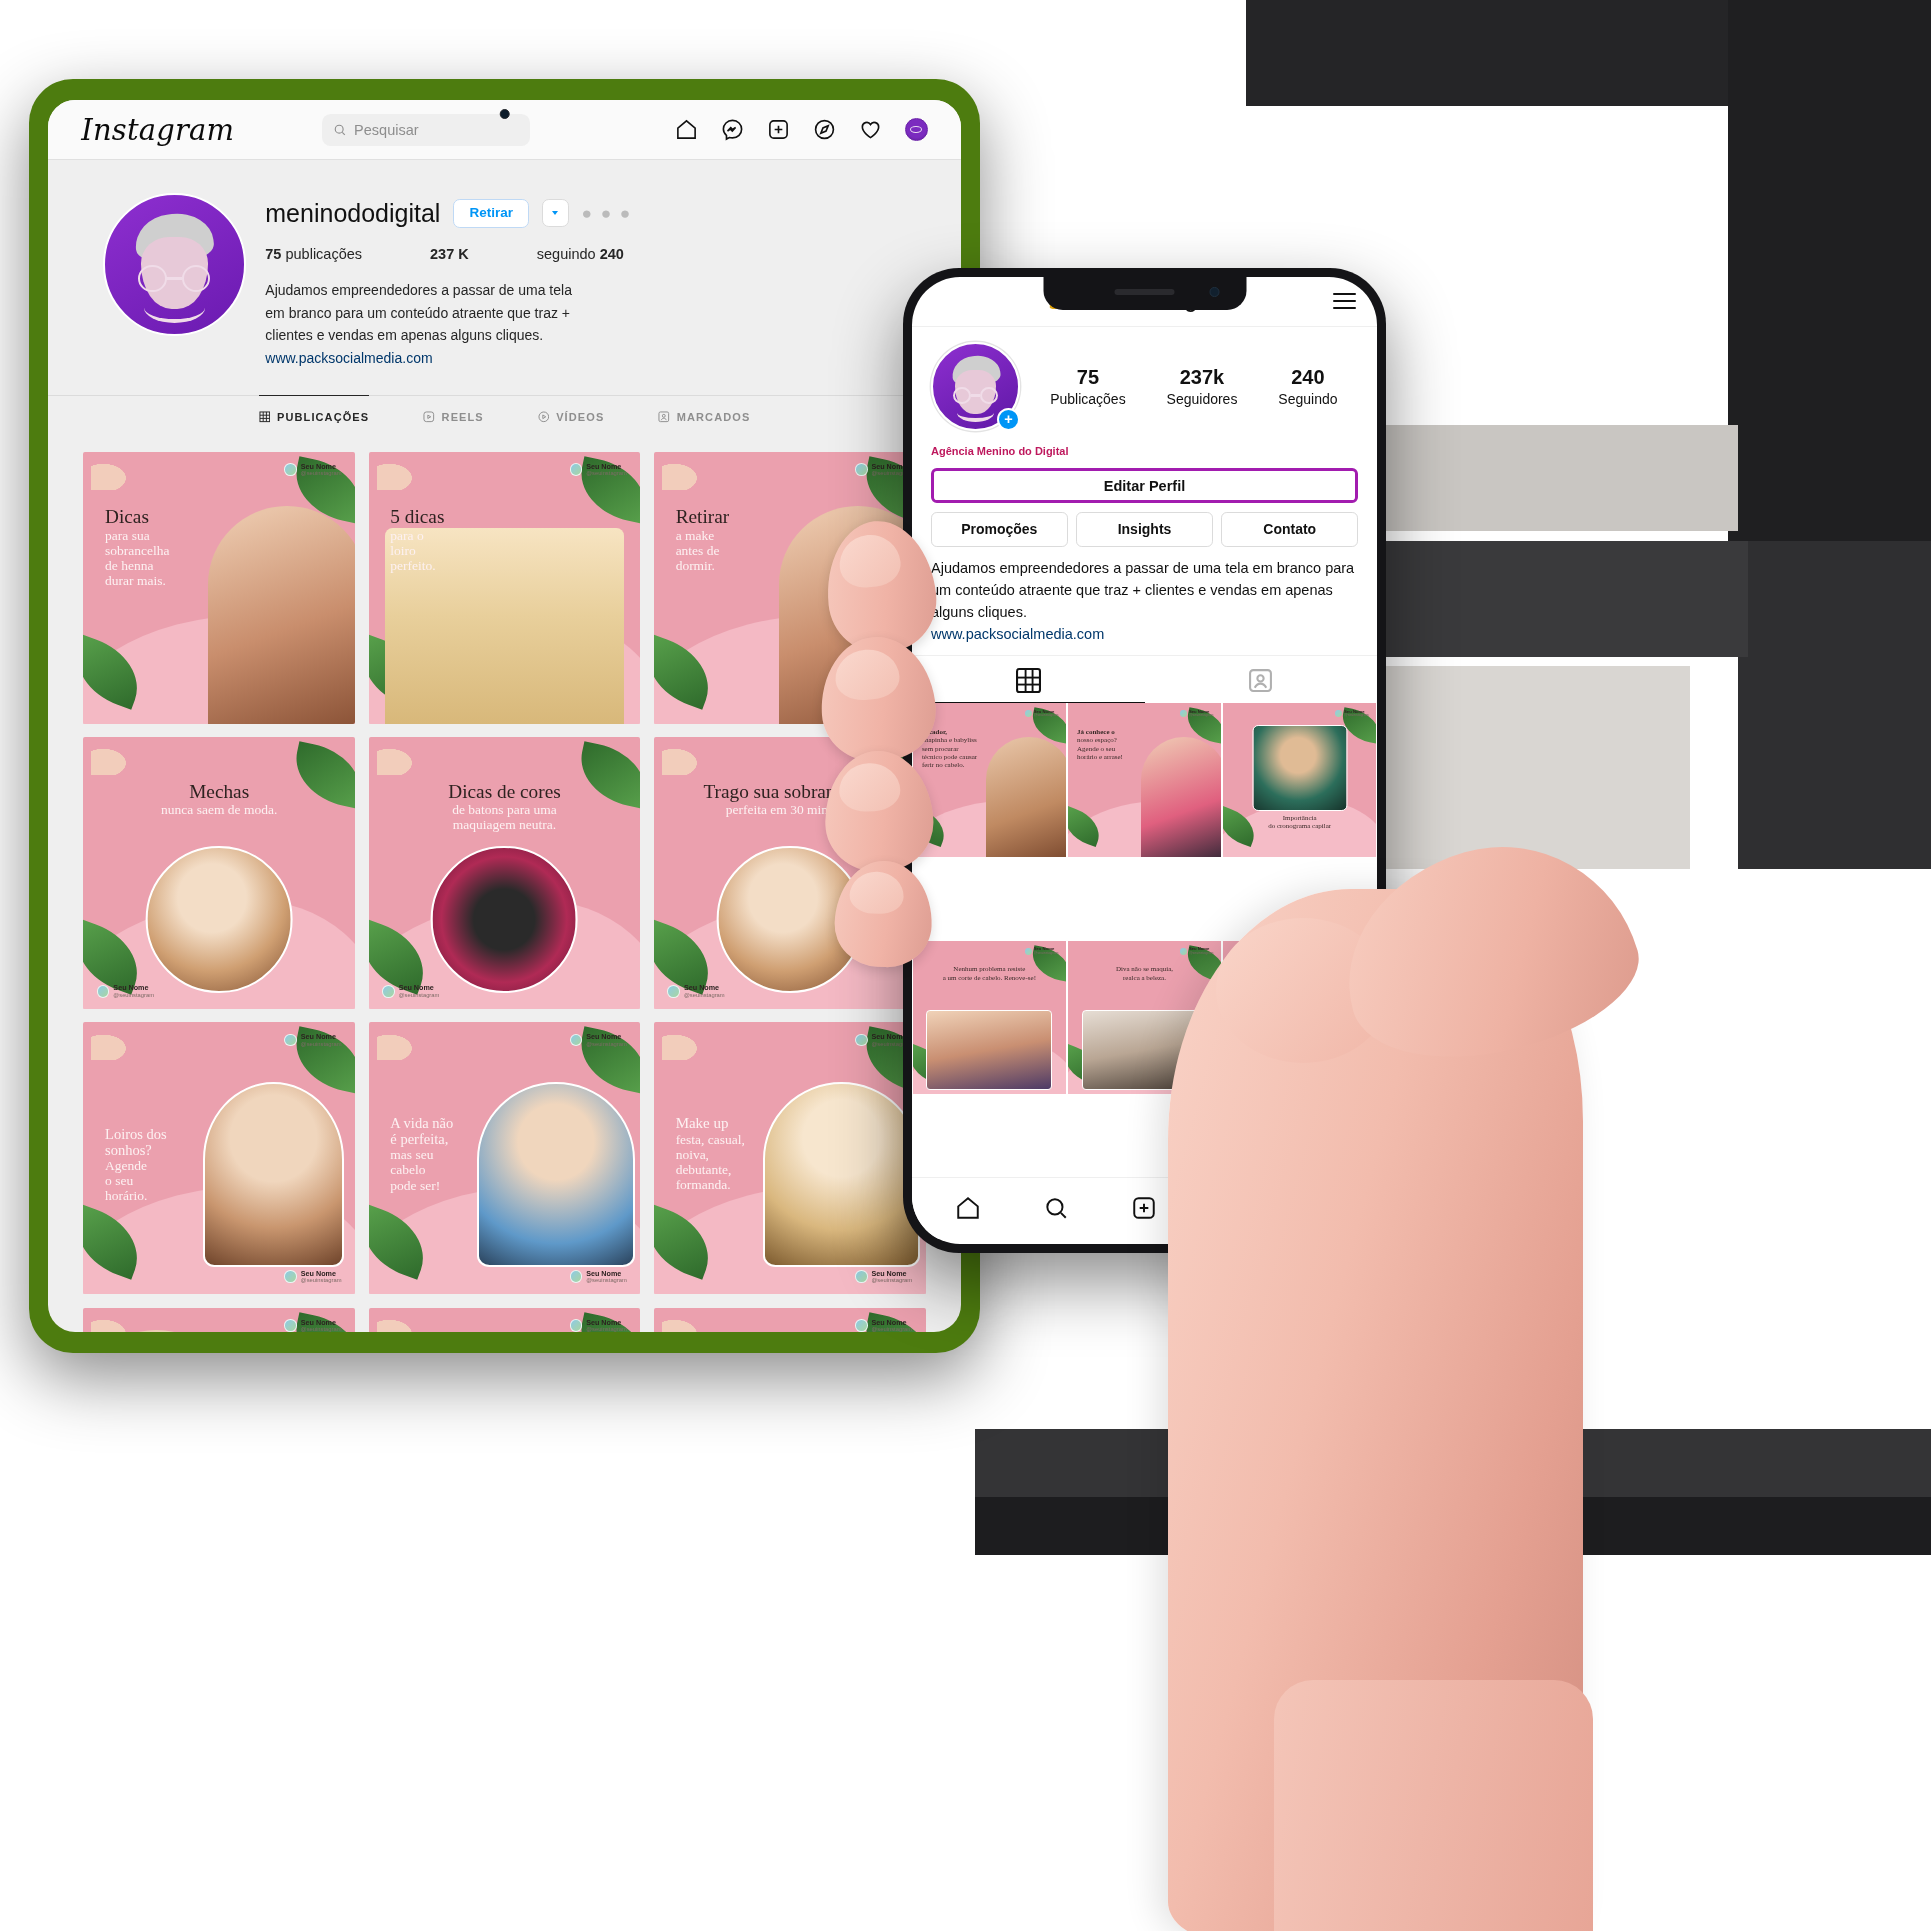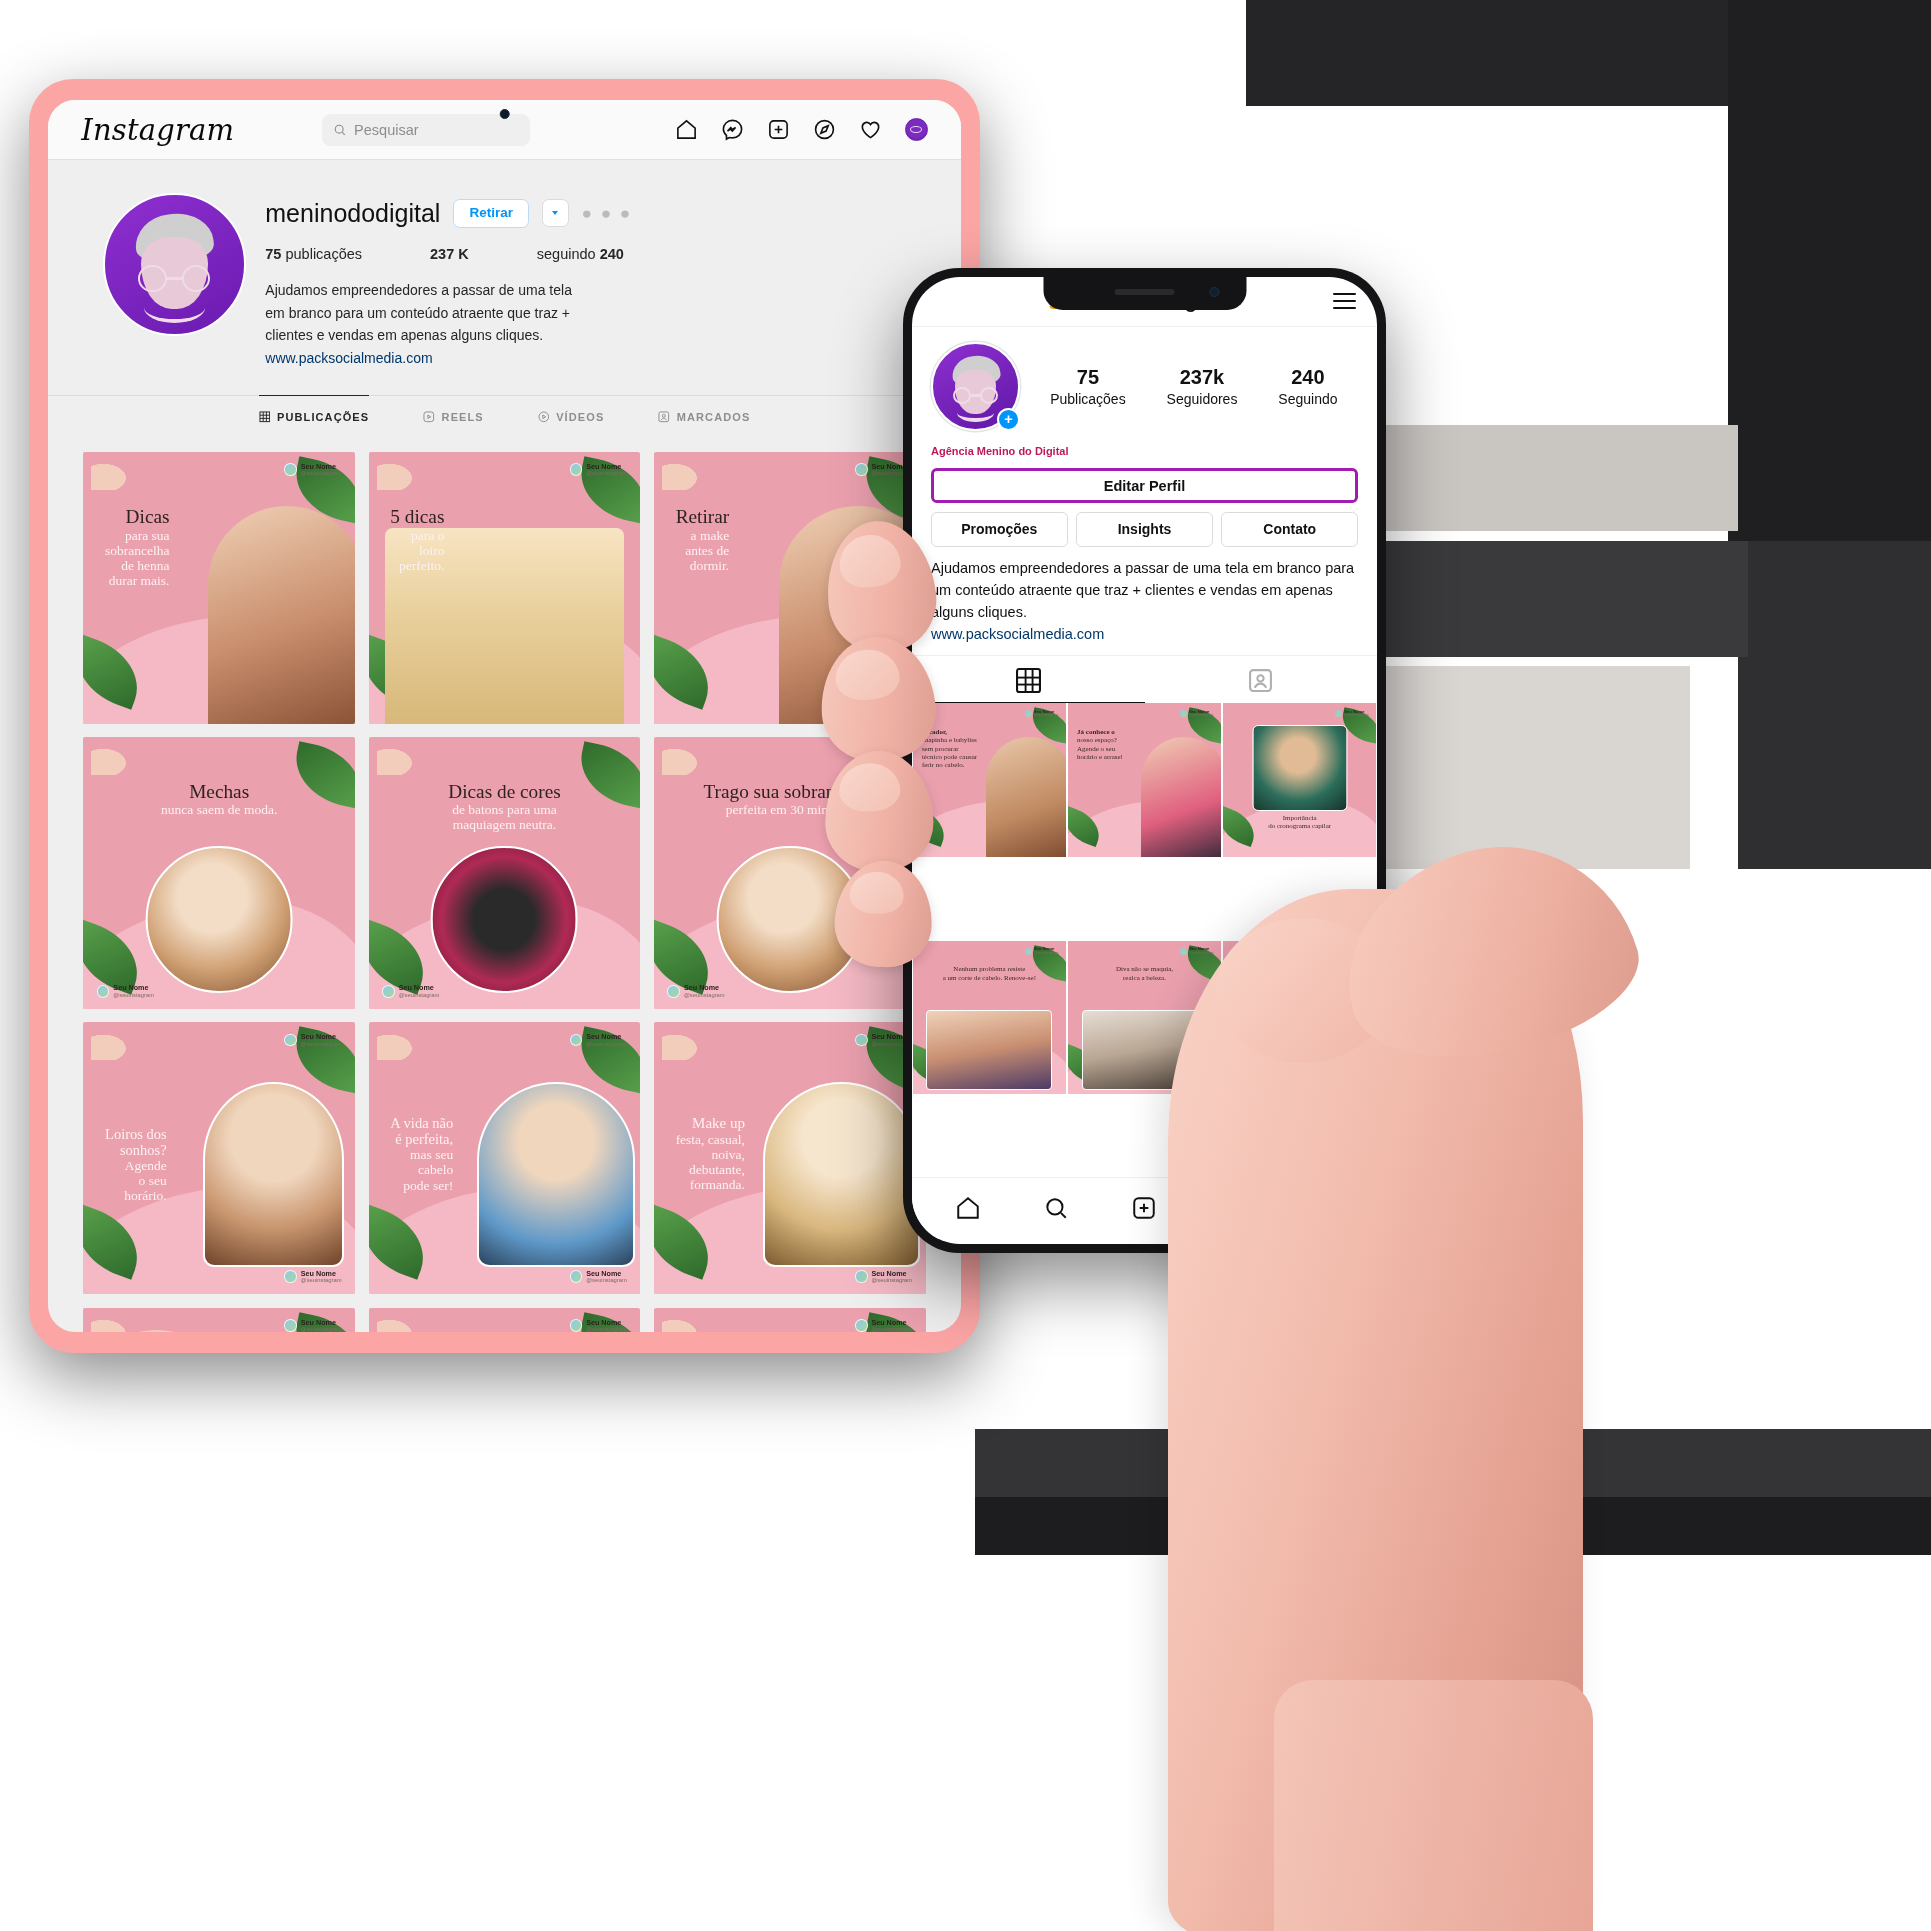--- a/index.html
+++ b/index.html
@@ -20,21 +20,21 @@
   #bg-low-right   { left: 1371px; top: 541px; width: 377px; height: 116px; background:#3a3a3c; }
   #bg-bottom      { left: 975px; top: 1429px; width: 956px; height: 68px;  background:#343436; }
   #bg-bottom2     { left: 975px; top: 1497px; width: 956px; height: 58px;  background:#1d1d1f; }
   #bg-grey-panel  { left: 1371px; top: 666px; width: 319px; height: 203px; background:#d9d6d2; }
   #bg-grey-panel2 { left: 1371px; top: 425px; width: 367px; height: 106px; background:#c9c6c2; }
 
   
   #tablet {
     position: absolute; left: 29px; top: 79px;
     width: 951px; height: 1274px;
-    background: #fca5a5;
+    background: #4d7c0f;
     border-radius: 44px;
     box-shadow: 0 25px 68px rgba(0,0,0,.45);
     padding: 21px 19.3px;
   }
   #tablet-screen {
     width: 100%; height: 100%;
     background: #efefef;
     border-radius: 27px;
     overflow: hidden;
     position: relative;
@@ -169,21 +169,21 @@
   }
   .post .leaf {
     position:absolute; width: 26%; height: 20%;
     background: linear-gradient(135deg,#2f6b2c,#58a04b);
     border-radius: 0 80% 0 80%;
   }
   .post .leaf.tr { right:-3%; top:4%; transform: rotate(12deg); }
   .post .leaf.bl { left:-4%; bottom:9%; transform: rotate(-160deg); }
   .post .ptext {
     position:absolute; z-index: 4; color: #3b2b2b;
-    font-family: "Liberation Serif", serif; line-height: 1.12; text-align: right;
+    font-family: "Liberation Serif", serif; line-height: 1.12;
   }
   .post .ptext .big { font-size: 19.3px; color:#2e2220; display:block; }
   .post .ptext .sm  { font-size: 13.5px; color:#fdf1f2; display:block; }
   .post .ptext.center { left:0; right:0; text-align:center; top:16%; }
   .post .ptext.left { left: 8%; top: 20%; }
 
   .post .photo {
     position:absolute; z-index:3; overflow:hidden;
   }
   .post .photo.r { right:-4%; bottom:0; width:58%; height:80%;

